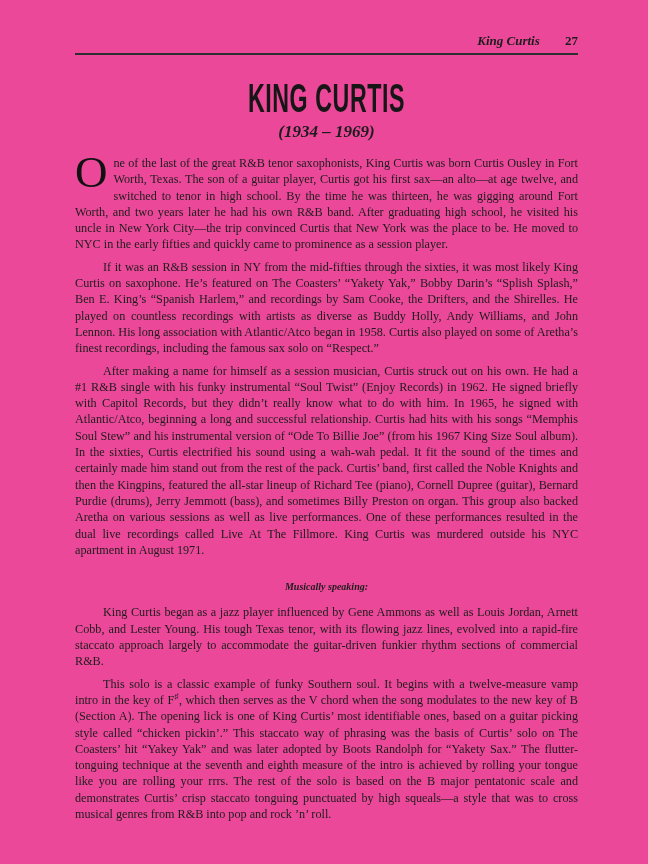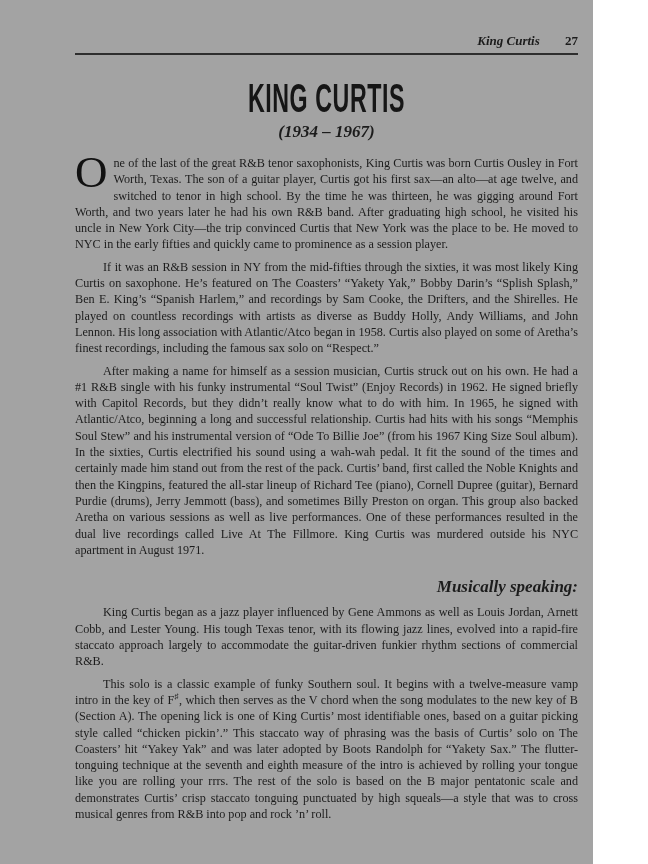--- a/index.html
+++ b/index.html
@@ -2,23 +2,23 @@
 <html><head>
 <meta charset="utf-8">
 <style>
   html, body {
     margin: 0;
     padding: 0;
     background: #ffffff;
   }
   .page {
     position: relative;
-    width: 593px;
+    width: 648px;
     height: 864px;
-    background: #a3a3a3;
+    background: #ec4899;
     color: #1c1c1c;
     font-family: "Liberation Serif", serif;
     overflow: hidden;
   }
   .content {
     margin-left: 75px;
     width: 503px;
   }
   
   .page-header {
@@ -89,39 +89,39 @@
   sup {
     font-size: 8px;
     line-height: 0;
     vertical-align: super;
   }
   .section-heading {
     margin-top: 21px;
     margin-bottom: 9px;
     font-weight: bold;
     font-style: italic;
-    font-size: 17px;
-    text-align: right;
+    font-size: 10px;
+    text-align: center;
     text-indent: 0;
   }
 </style>
 </head>
 <body>
 
 <div class="page">
   <div class="content">
 
     <div class="page-header">
       <span class="running-title">King Curtis</span>
       <span class="page-number">27</span>
     </div>
 
     <div class="title-block">
       <span class="chapter-title">KING CURTIS</span>
-      <div class="chapter-subtitle">(1934 – 1967)</div>
+      <div class="chapter-subtitle">(1934 – 1969)</div>
     </div>
 
     <div class="body-copy">
       <div>
           <p class="body-para has-dropcap"><span class="dropcap">O</span><span>ne of the last of the great R&amp;B tenor saxophonists, King Curtis was born Curtis Ousley in Fort Worth, Texas. The son of a guitar player, Curtis got his first sax—an alto—at age twelve, and switched to tenor in high school. By the time he was thirteen, he was gigging around Fort Worth, and two years later he had his own R&amp;B band. After graduating high school, he visited his uncle in New York City—the trip convinced Curtis that New York was the place to be. He moved to NYC in the early fifties and quickly came to prominence as a session player.</span></p>
           <p class="body-para"><span>If it was an R&amp;B session in NY from the mid-fifties through the sixties, it was most likely King Curtis on saxophone. He’s featured on The Coasters’ “Yakety Yak,” Bobby Darin’s “Splish Splash,” Ben E. King’s “Spanish Harlem,” and recordings by Sam Cooke, the Drifters, and the Shirelles. He played on countless recordings with artists as diverse as Buddy Holly, Andy Williams, and John Lennon. His long association with Atlantic/Atco began in 1958. Curtis also played on some of Aretha’s finest recordings, including the famous sax solo on “Respect.”</span></p>
           <p class="body-para"><span>After making a name for himself as a session musician, Curtis struck out on his own. He had a #1 R&amp;B single with his funky instrumental “Soul Twist” (Enjoy Records) in 1962. He signed briefly with Capitol Records, but they didn’t really know what to do with him. In 1965, he signed with Atlantic/Atco, beginning a long and successful relationship. Curtis had hits with his songs “Memphis Soul Stew” and his instrumental version of “Ode To Billie Joe” (from his 1967 </span><span class="italic">King Size Soul</span><span> album). In the sixties, Curtis electrified his sound using a wah-wah pedal. It fit the sound of the times and certainly made him stand out from the rest of the pack. Curtis’ band, first called the Noble Knights and then the Kingpins, featured the all-star lineup of Richard Tee (piano), Cornell Dupree (guitar), Bernard Purdie (drums), Jerry Jemmott (bass), and sometimes Billy Preston on organ. This group also backed Aretha on various sessions as well as live performances. One of these performances resulted in the dual live recordings called </span><span class="italic">Live At The Fillmore</span><span>. King Curtis was murdered outside his NYC apartment in August 1971.</span></p>
         </div>
 
       <div class="section-heading">Musically speaking:</div>

